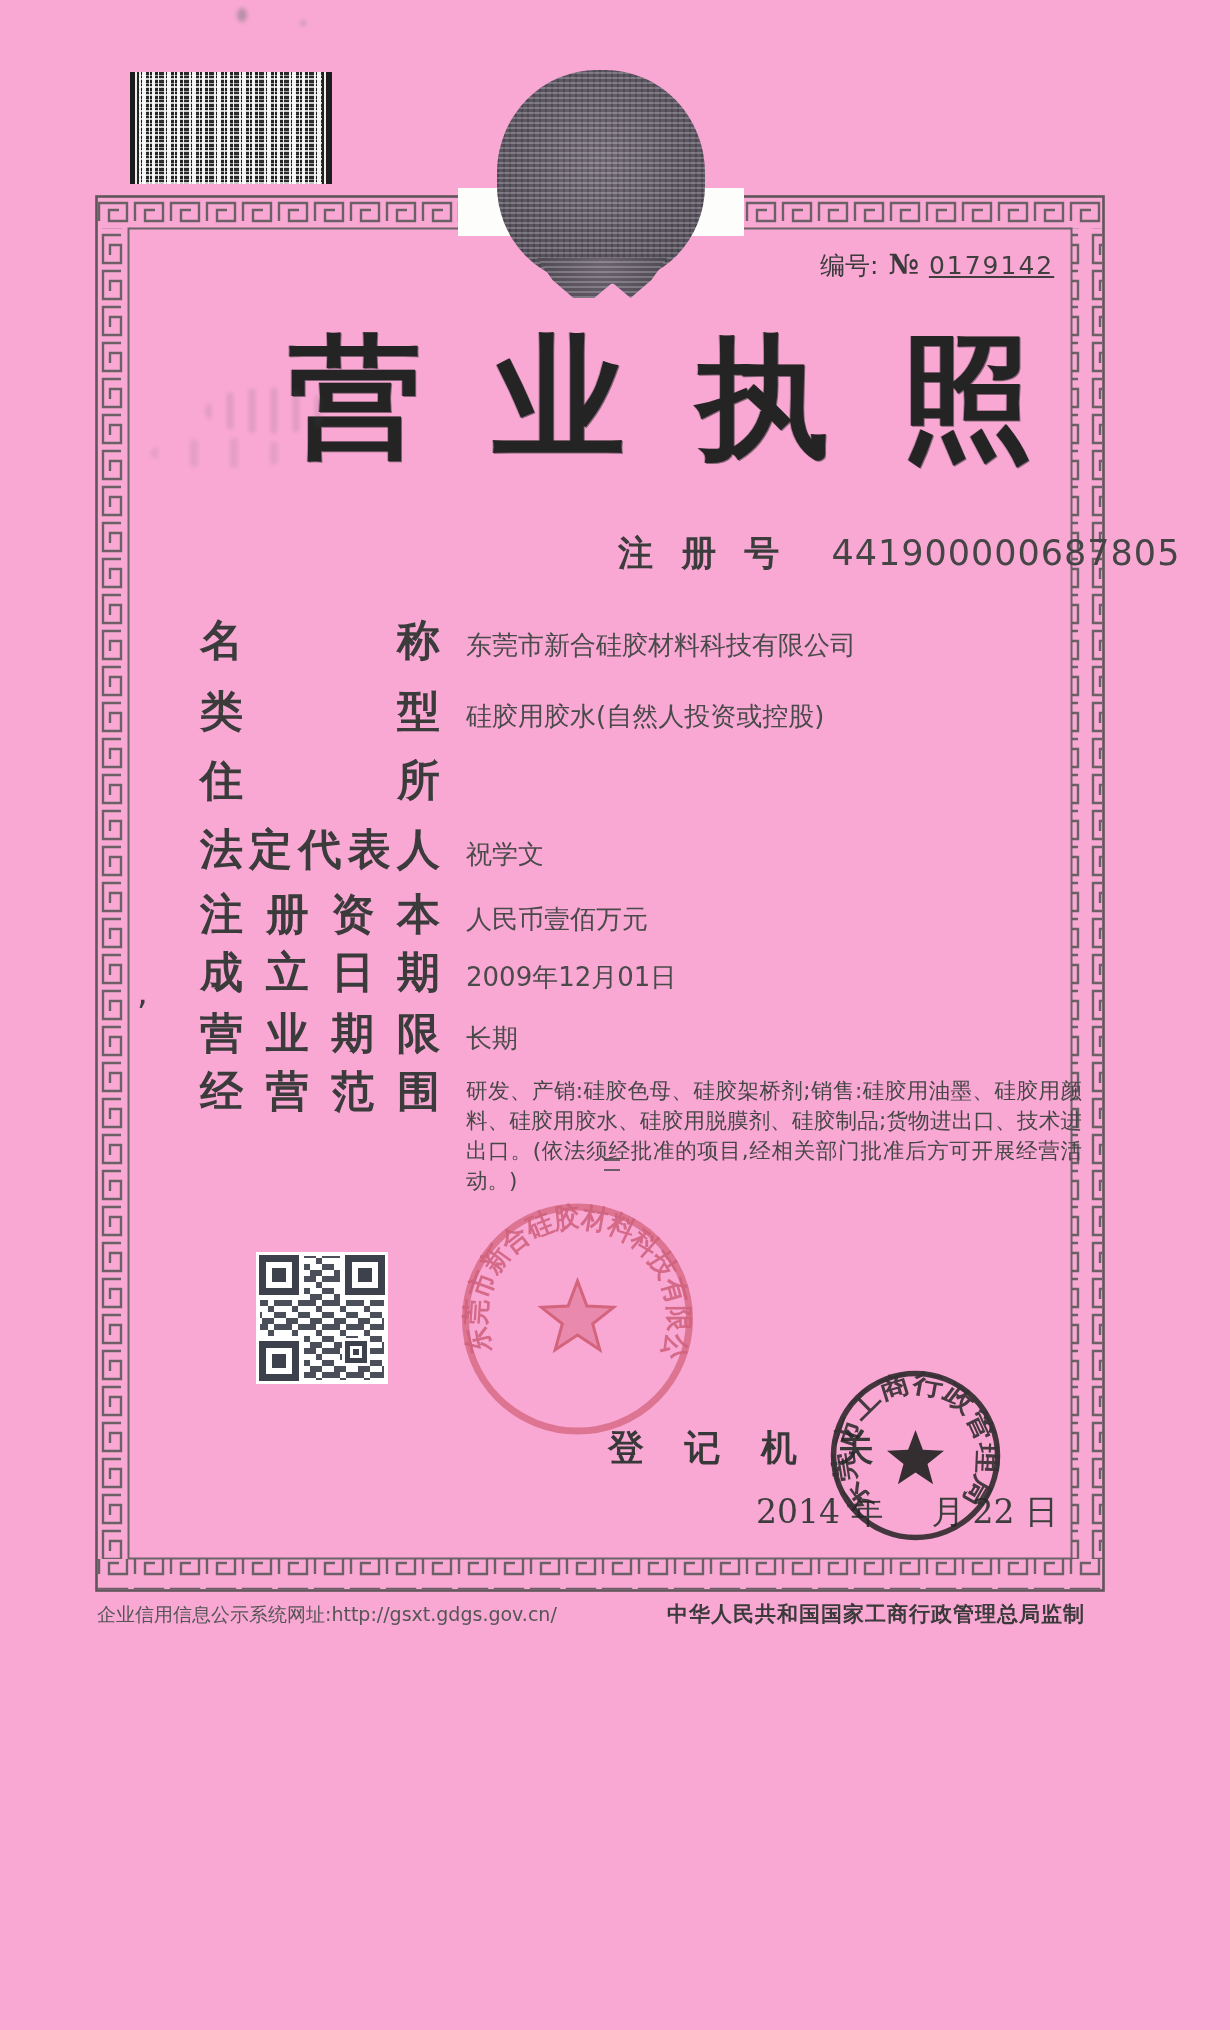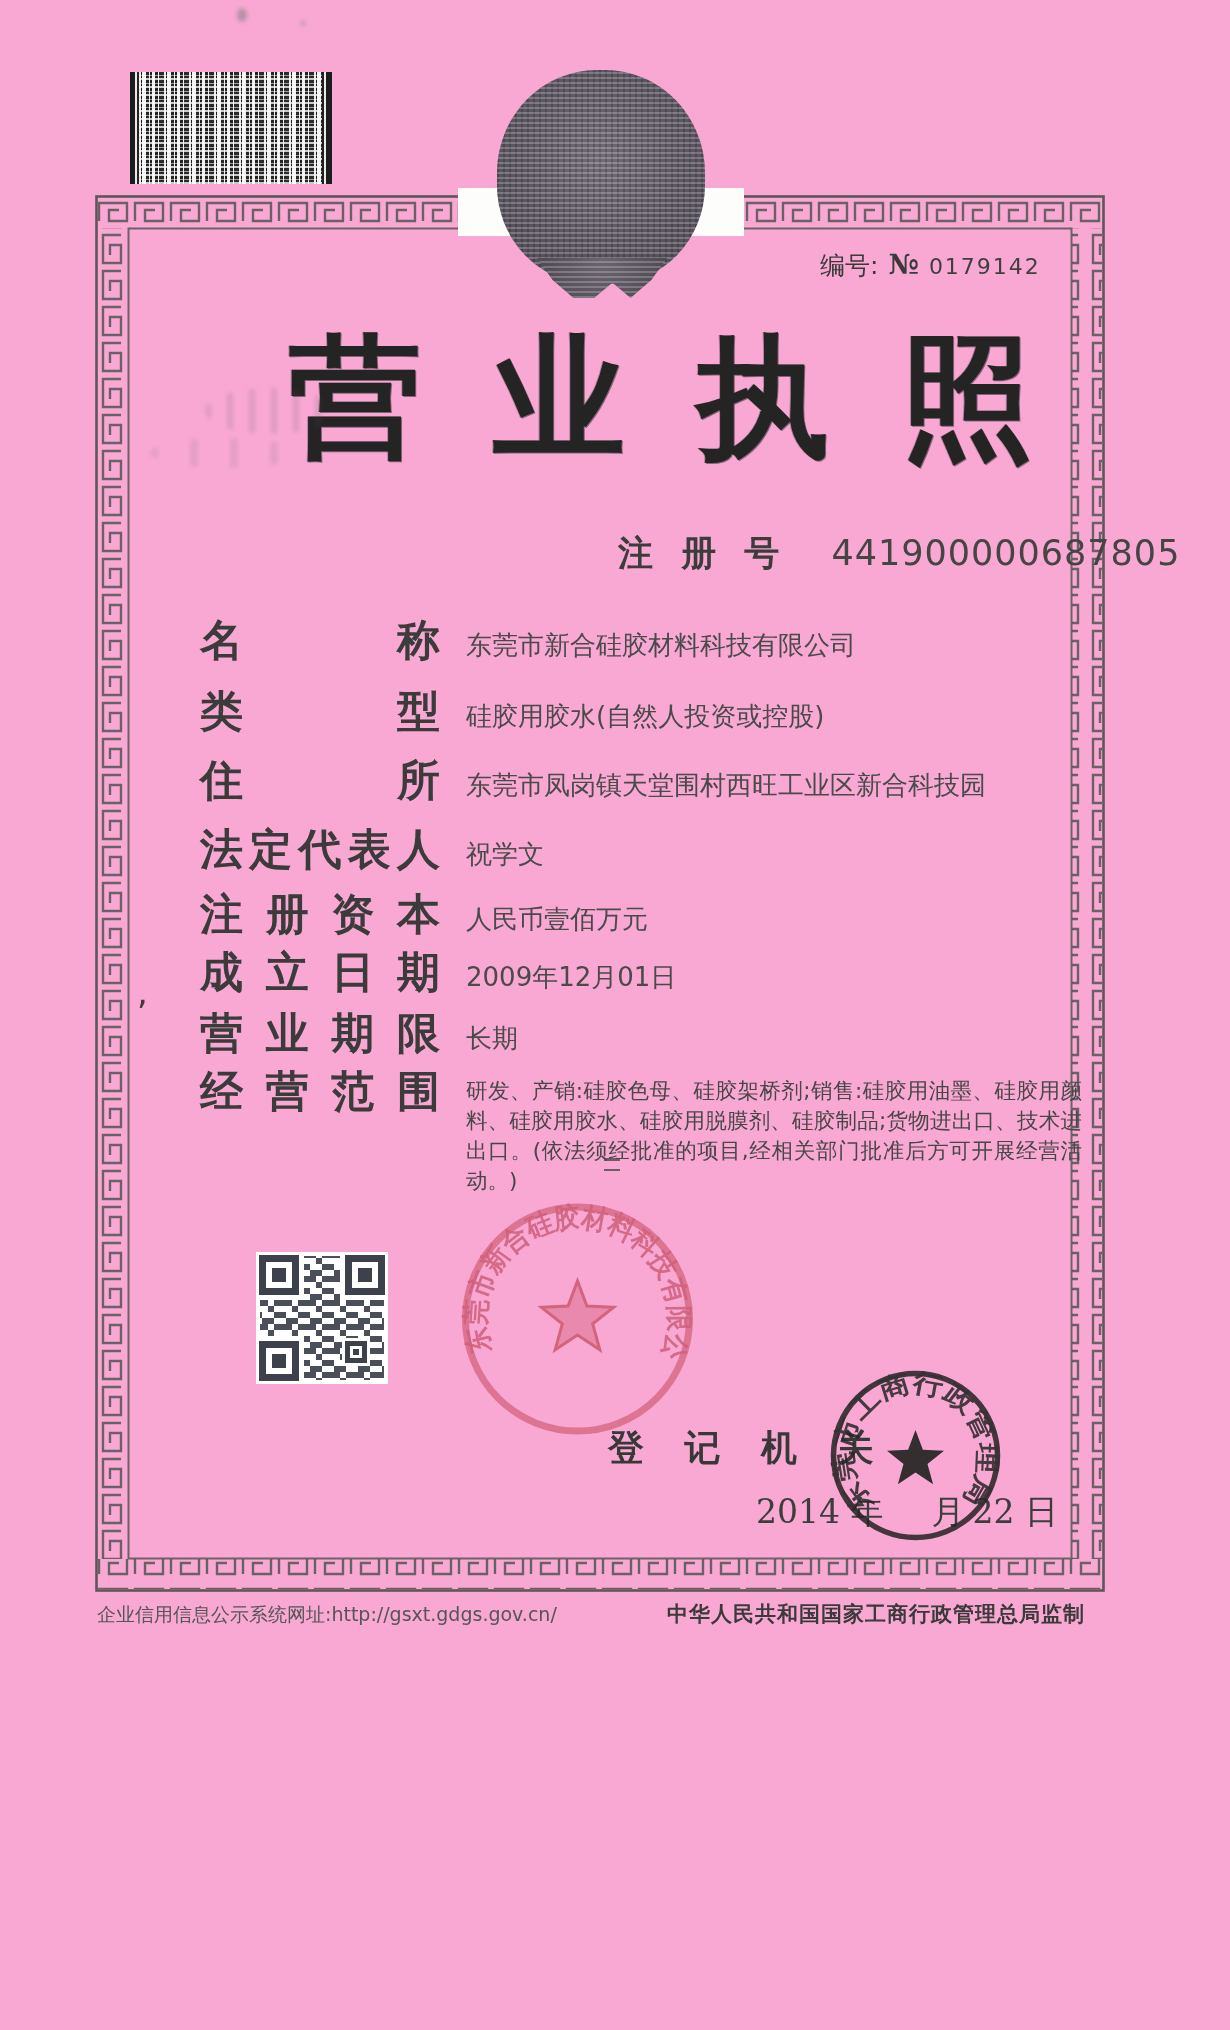--- a/index.html
+++ b/index.html
@@ -30,21 +30,21 @@
       radial-gradient(circle at 50% 10%,#6b6470 0%,#514b56 80%);
   }
 
   
   .frame{position:absolute;left:95px;top:195px;}
 
   
   .serial{position:absolute;left:820px;top:248px;width:270px;display:flex;align-items:baseline;gap:10px;
           color:#3a3a3a;font-size:25px;}
   .serial .no-symbol{font-family:"DejaVu Serif","Liberation Serif",serif;font-weight:700;font-size:28px;}
-  .serial .digits{font-size:22px;letter-spacing:2px;color:#3f3f3f;}
+  .serial .digits{font-size:25px;letter-spacing:2px;color:#3f3f3f;text-decoration:underline;}
 
   
   .title{position:absolute;left:95px;top:318px;width:1010px;text-align:right;
     font-family:"DejaVu Serif","Liberation Serif",serif;font-weight:900;font-size:132px;line-height:1.2;
     letter-spacing:72px;text-indent:72px;color:#242424;
     text-shadow:1px 1px 0 rgba(40,40,40,.55), -1px 0 0 rgba(60,60,60,.35);}
 
   
   .regno{position:absolute;left:618px;top:530px;display:flex;align-items:baseline;gap:44px;}
   .regno .regno-label{font-family:"DejaVu Serif","Liberation Serif",serif;font-weight:700;
@@ -142,21 +142,20 @@
   <div class="row" style="top:617px">
     <div class="row-label">名称</div>
     <div class="row-value">东莞市新合硅胶材料科技有限公司</div>
   </div>
   <div class="row" style="top:688px">
     <div class="row-label">类型</div>
     <div class="row-value">硅胶用胶水(自然人投资或控股)</div>
   </div>
   <div class="row" style="top:757px">
     <div class="row-label">住所</div>
-    <div class="row-value">东莞市凤岗镇天堂围村西旺工业区新合科技园</div>
   </div>
   <div class="row" style="top:826px">
     <div class="row-label">法定代表人</div>
     <div class="row-value">祝学文</div>
   </div>
   <div class="row" style="top:891px">
     <div class="row-label">注册资本</div>
     <div class="row-value">人民币壹佰万元</div>
   </div>
   <div class="row" style="top:949px">

